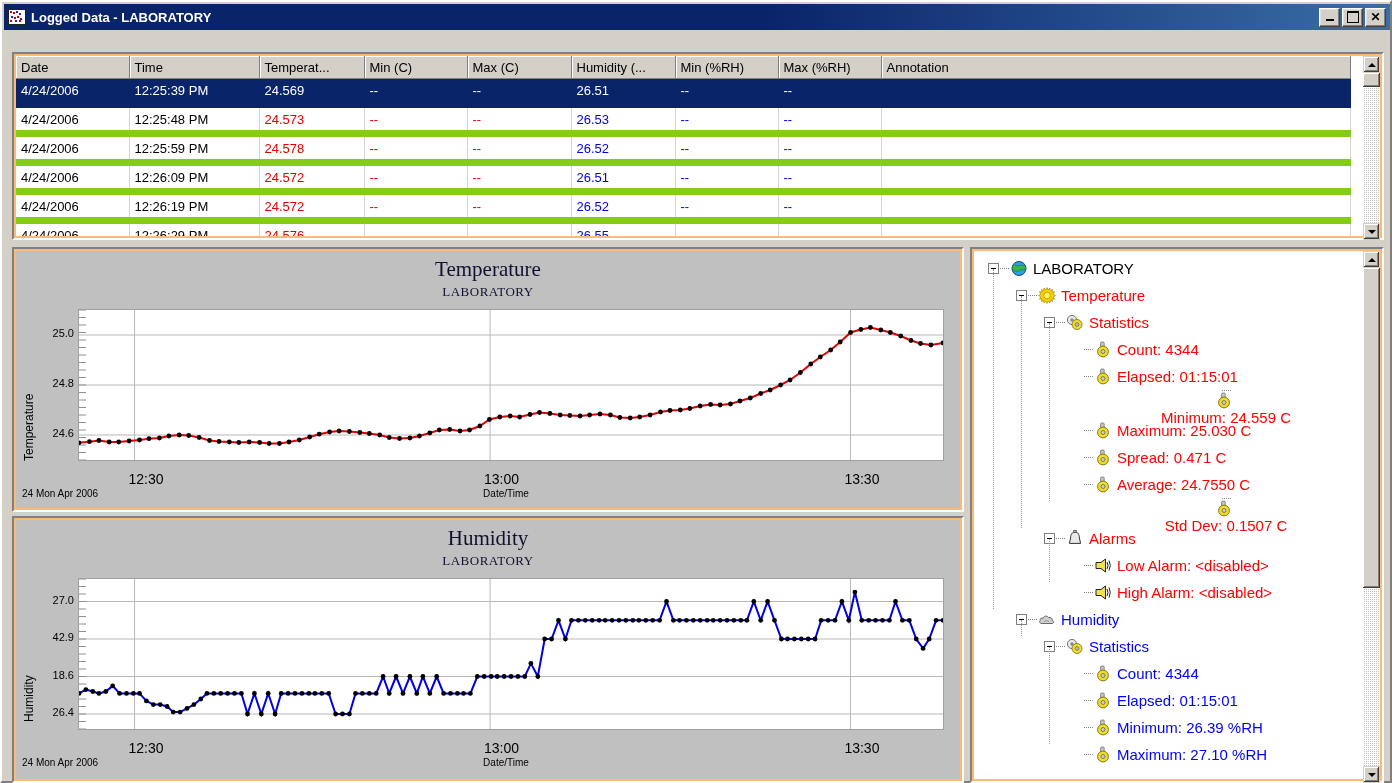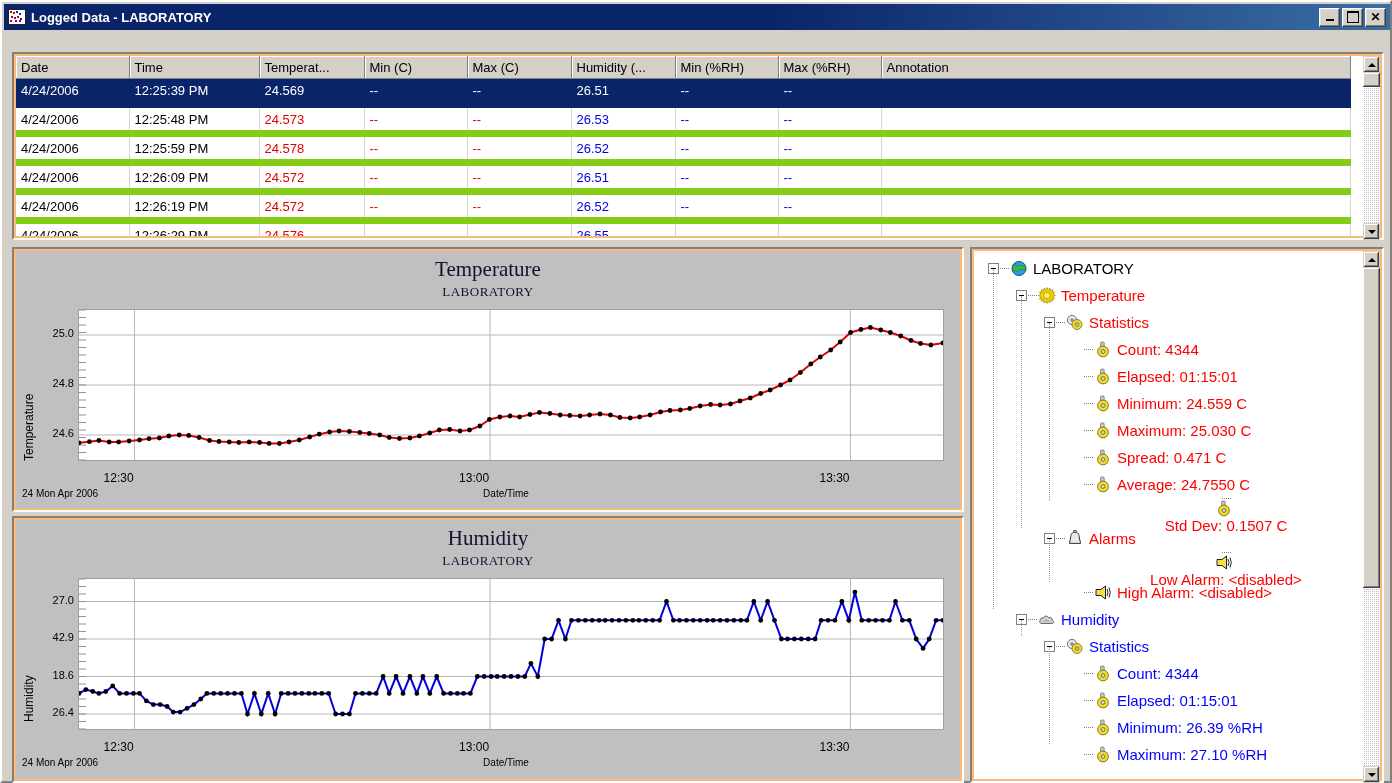--- a/index.html
+++ b/index.html
@@ -115,21 +115,21 @@
   }
   .chart-sub{
     position:absolute;left:0;right:0;text-align:center;
     font-family:"Liberation Serif",serif;font-size:13px;color:#101030;letter-spacing:.5px;
   }
   .ylabel{
     position:absolute;writing-mode:vertical-rl;transform:rotate(180deg);
     font-size:12px;color:#000;font-family:"Liberation Sans",sans-serif;
   }
   .ytick{position:absolute;font-size:11px;color:#000;text-align:right;white-space:nowrap;}
-  .xtick{position:absolute;font-size:12px;color:#000;text-align:left;white-space:nowrap;}
+  .xtick{position:absolute;font-size:14px;color:#000;text-align:right;white-space:nowrap;}
   .xlab{position:absolute;font-size:10px;color:#000;text-align:center;white-space:nowrap;}
   .datestamp{position:absolute;font-size:10px;color:#000;white-space:nowrap;}
   .plot{position:absolute;background:#ffffff;border:1px solid #a0a0a0;box-sizing:border-box;}
   
   #tree-panel{position:absolute;left:968px;top:245px;width:414px;height:536px;}
   .tree-inner{position:absolute;left:2px;top:2px;right:2px;bottom:2px;background:#ffffff;overflow:hidden;}
   .tnode{position:relative;height:27px;display:flex;align-items:center;font-size:15px;white-space:nowrap;}
   .tnode .lbl{font-size:15px;font-family:"Liberation Sans",sans-serif;}
   .expander{
     width:11px;height:11px;box-sizing:border-box;border:1px solid #808080;background:#fff;
@@ -658,21 +658,21 @@
           <div class="tnode" style="padding-left: 98px;">
             <span style="width: 11px; flex: 0 0 auto;"></span>
             <span class="dots"></span>
             <span class="ico"><svg width="18" height="17" viewBox="0 0 18 17">
                 <rect x="6.6" y="1" width="3.6" height="7" rx="1" fill="#c8c8c8" stroke="#666" stroke-width=".7"></rect>
                 <circle cx="9" cy="10.5" r="5.4" fill="#f0dd2a" stroke="#7a6d00" stroke-width=".9"></circle>
                 <circle cx="9" cy="10.5" r="2" fill="#cfcfcf" stroke="#555" stroke-width=".7"></circle>
               </svg></span>
             <span class="lbl red">Elapsed: 01:15:01</span>
           </div>
-          <div class="tnode" style="padding-left: 98px;">
+          <div class="tnode" style="padding-left: 98px; flex-direction: column;">
             <span style="width: 11px; flex: 0 0 auto;"></span>
             <span class="dots"></span>
             <span class="ico"><svg width="18" height="17" viewBox="0 0 18 17">
                 <rect x="6.6" y="1" width="3.6" height="7" rx="1" fill="#c8c8c8" stroke="#666" stroke-width=".7"></rect>
                 <circle cx="9" cy="10.5" r="5.4" fill="#f0dd2a" stroke="#7a6d00" stroke-width=".9"></circle>
                 <circle cx="9" cy="10.5" r="2" fill="#cfcfcf" stroke="#555" stroke-width=".7"></circle>
               </svg></span>
             <span class="lbl red">Minimum: 24.559 C</span>
           </div>
           <div class="tnode" style="padding-left: 98px;">
@@ -717,21 +717,21 @@
           </div>
           <div class="tnode" style="padding-left: 70px;">
             <span class="expander"></span>
             <span class="dots"></span>
             <span class="ico"><svg width="18" height="17" viewBox="0 0 18 17">
                 <path d="M9 2 C11.8 2 13.4 4.4 13.4 8 L14.6 13.4 L3.4 13.4 L4.6 8 C4.6 4.4 6.2 2 9 2 Z" fill="#e9e9e9" stroke="#333" stroke-width="1"></path>
                 <rect x="7.8" y="0.4" width="2.4" height="2" fill="#ccc" stroke="#333" stroke-width=".7"></rect>
               </svg></span>
             <span class="lbl red">Alarms</span>
           </div>
-          <div class="tnode" style="padding-left: 98px; flex-direction: column;">
+          <div class="tnode" style="padding-left: 98px;">
             <span style="width: 11px; flex: 0 0 auto;"></span>
             <span class="dots"></span>
             <span class="ico"><svg width="18" height="17" viewBox="0 0 18 17">
                 <path d="M2 5.5 L7 5.5 L11.5 2 L11.5 15 L7 11.5 L2 11.5 Z" fill="#f2e14a" stroke="#222" stroke-width="1"></path>
                 <path d="M13 5 Q15 8.5 13 12" fill="none" stroke="#222" stroke-width="1"></path>
                 <path d="M15 3.5 Q17.6 8.5 15 13.5" fill="none" stroke="#222" stroke-width="1"></path>
               </svg></span>
             <span class="lbl red">Low Alarm: &lt;disabled&gt;</span>
           </div>
           <div class="tnode" style="padding-left: 98px;">

